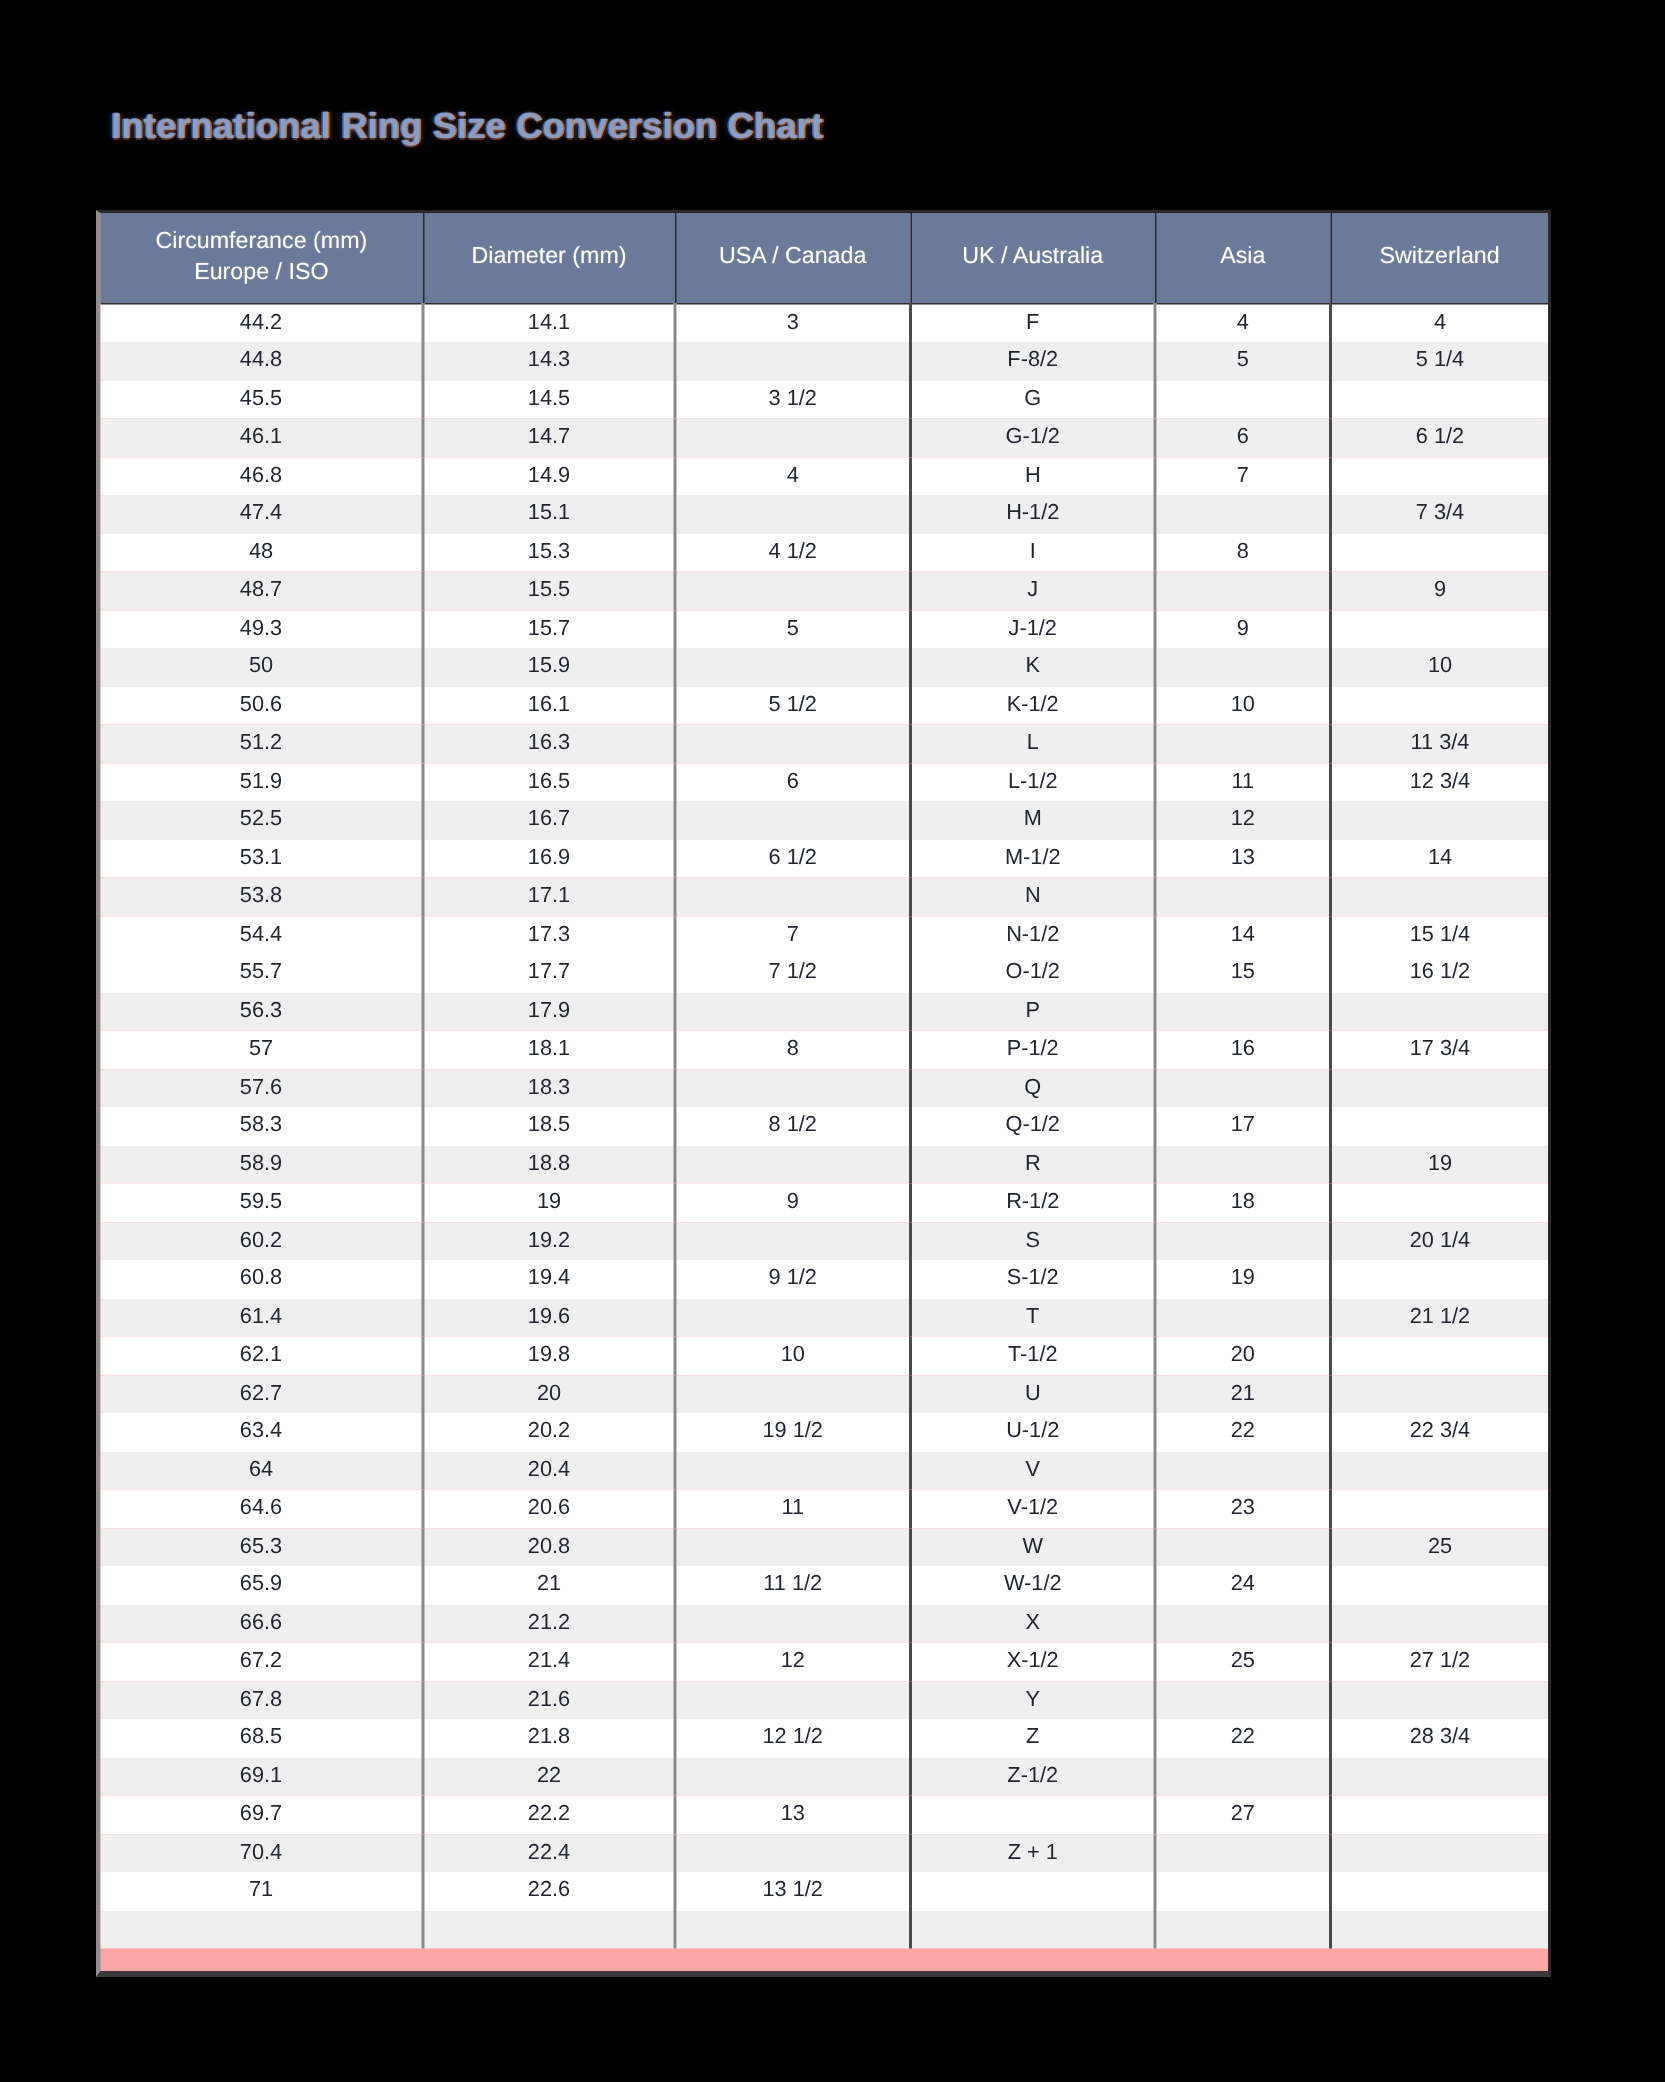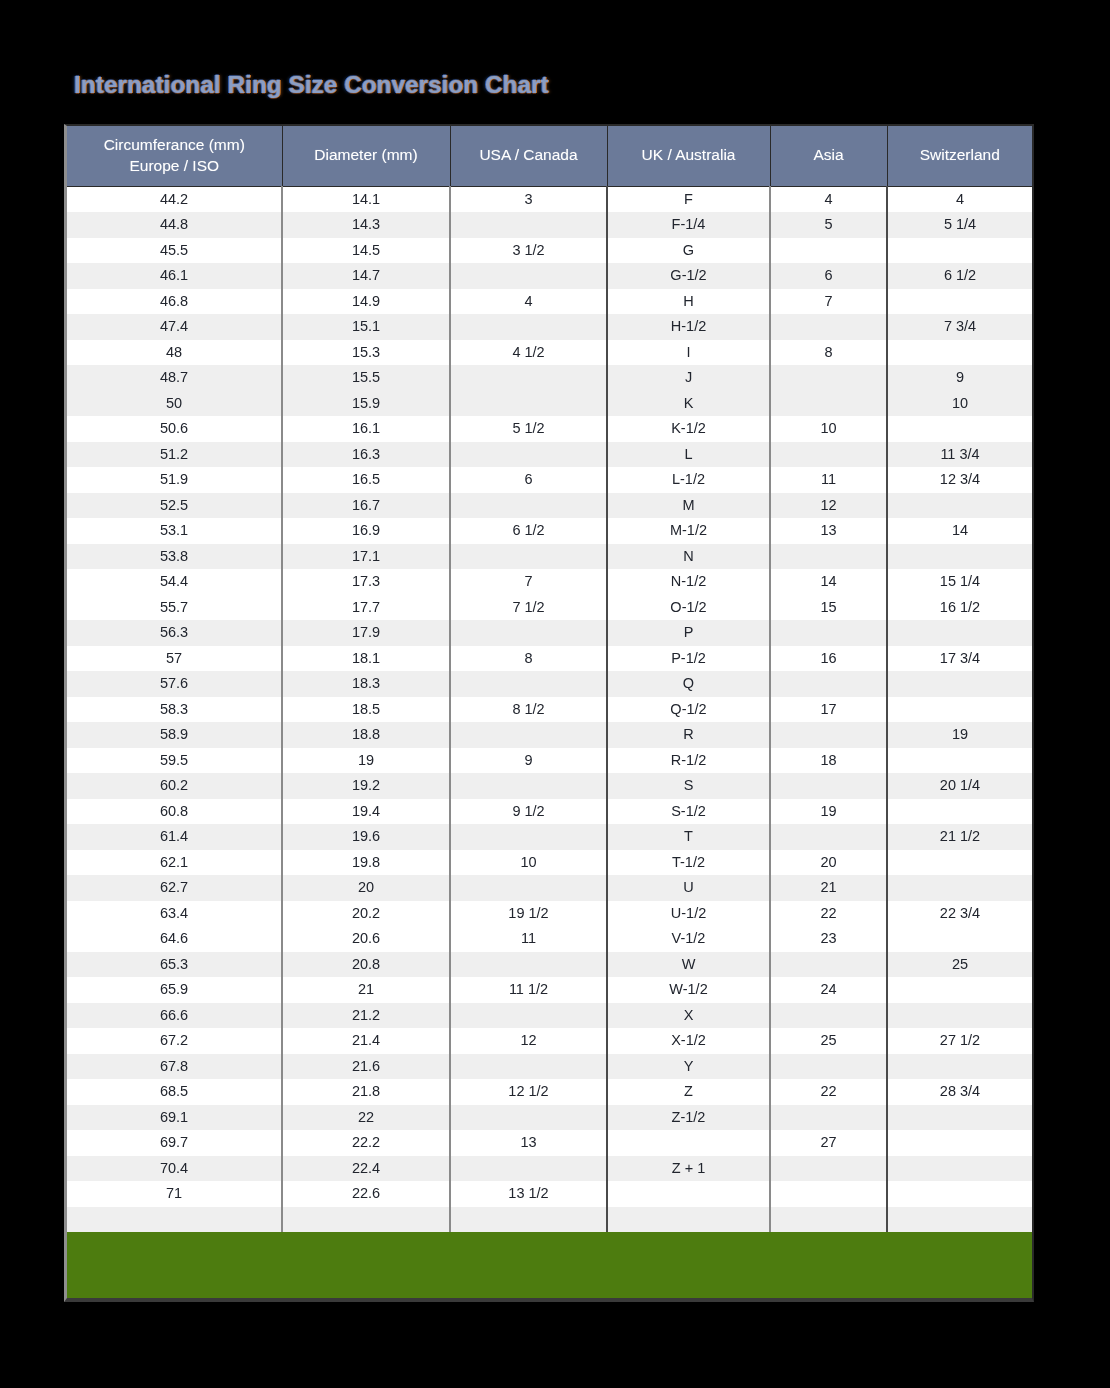--- a/index.html
+++ b/index.html
@@ -45,24 +45,24 @@
        0 1px 0 rgba(180,90,30,0.5),
        0 -1px 0 rgba(70,120,210,0.5),
        2px 0 3px rgba(200,110,40,0.35),
       -2px 0 3px rgba(50,100,190,0.35);
   }
 
   
   .table-outer {
     position: absolute;
     left: 64px;
-    top: 124px;
+    top: 140px;
     width: 970px;
     height: 1178px;
-    background: #4d7c0f;
+    background: #fca5a5;
     border-left: 3px solid #8e8e8e;
     border-top: 2px solid #2a2a2a;
     border-right: 2px solid #2a2a2a;
     border-bottom: 4px solid #3a3a3a;
   }
 
   table.chart {
     border-collapse: collapse;
     width: 100%;
     table-layout: fixed;
@@ -153,21 +153,21 @@
             <td class="col-diam">14.1</td>
             <td class="col-usa">3</td>
             <td class="col-uk">F</td>
             <td class="col-asia">4</td>
             <td class="col-swiss">4</td>
           </tr>
           <tr class="alt">
             <td class="col-circ">44.8</td>
             <td class="col-diam">14.3</td>
             <td class="col-usa"></td>
-            <td class="col-uk">F-1/4</td>
+            <td class="col-uk">F-8/2</td>
             <td class="col-asia">5</td>
             <td class="col-swiss">5 1/4</td>
           </tr>
           <tr class="plain">
             <td class="col-circ">45.5</td>
             <td class="col-diam">14.5</td>
             <td class="col-usa">3 1/2</td>
             <td class="col-uk">G</td>
             <td class="col-asia"></td>
             <td class="col-swiss"></td>
@@ -204,20 +204,28 @@
             <td class="col-asia">8</td>
             <td class="col-swiss"></td>
           </tr>
           <tr class="alt">
             <td class="col-circ">48.7</td>
             <td class="col-diam">15.5</td>
             <td class="col-usa"></td>
             <td class="col-uk">J</td>
             <td class="col-asia"></td>
             <td class="col-swiss">9</td>
+          </tr>
+          <tr class="plain">
+            <td class="col-circ">49.3</td>
+            <td class="col-diam">15.7</td>
+            <td class="col-usa">5</td>
+            <td class="col-uk">J-1/2</td>
+            <td class="col-asia">9</td>
+            <td class="col-swiss"></td>
           </tr>
           <tr class="alt">
             <td class="col-circ">50</td>
             <td class="col-diam">15.9</td>
             <td class="col-usa"></td>
             <td class="col-uk">K</td>
             <td class="col-asia"></td>
             <td class="col-swiss">10</td>
           </tr>
           <tr class="plain">
@@ -373,20 +381,28 @@
             <td class="col-swiss"></td>
           </tr>
           <tr class="plain">
             <td class="col-circ">63.4</td>
             <td class="col-diam">20.2</td>
             <td class="col-usa">19 1/2</td>
             <td class="col-uk">U-1/2</td>
             <td class="col-asia">22</td>
             <td class="col-swiss">22 3/4</td>
           </tr>
+          <tr class="alt">
+            <td class="col-circ">64</td>
+            <td class="col-diam">20.4</td>
+            <td class="col-usa"></td>
+            <td class="col-uk">V</td>
+            <td class="col-asia"></td>
+            <td class="col-swiss"></td>
+          </tr>
           <tr class="plain">
             <td class="col-circ">64.6</td>
             <td class="col-diam">20.6</td>
             <td class="col-usa">11</td>
             <td class="col-uk">V-1/2</td>
             <td class="col-asia">23</td>
             <td class="col-swiss"></td>
           </tr>
           <tr class="alt">
             <td class="col-circ">65.3</td>

